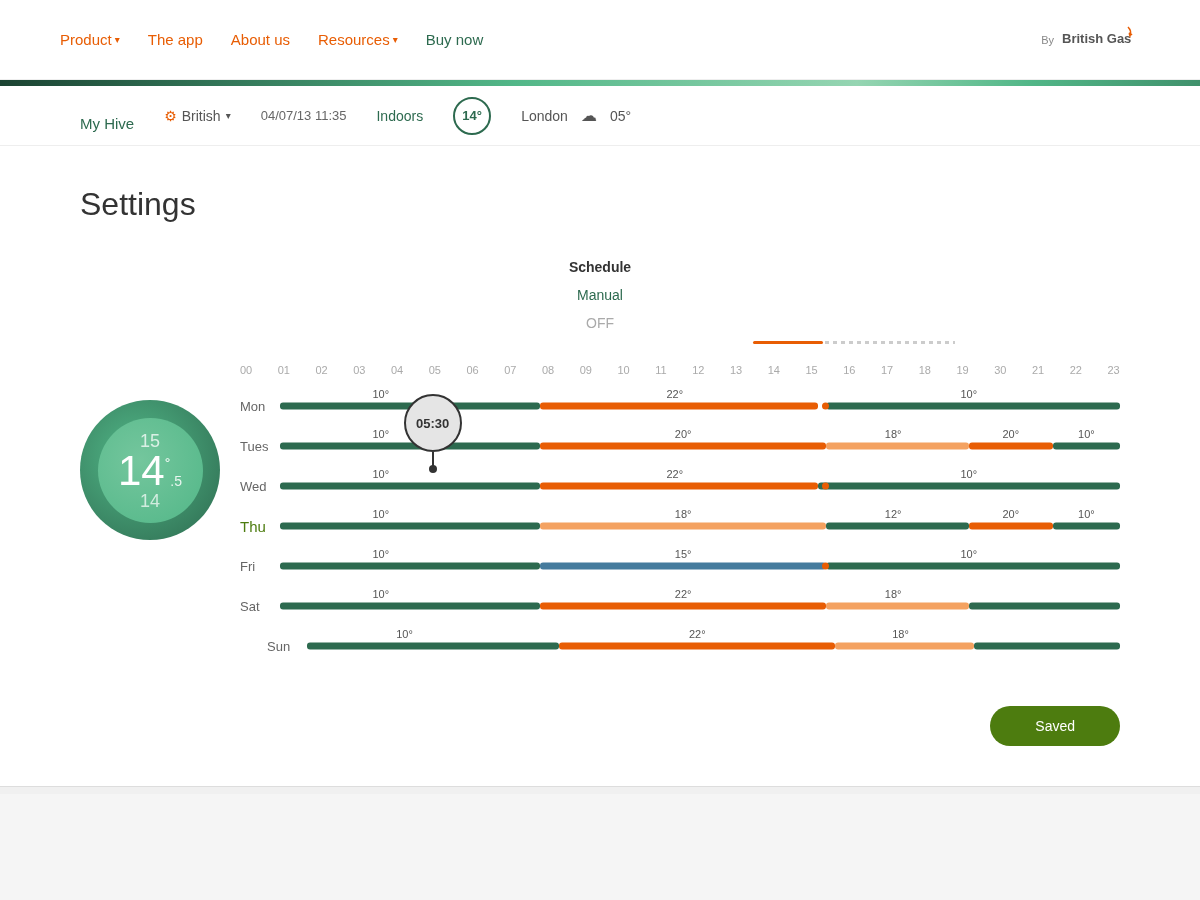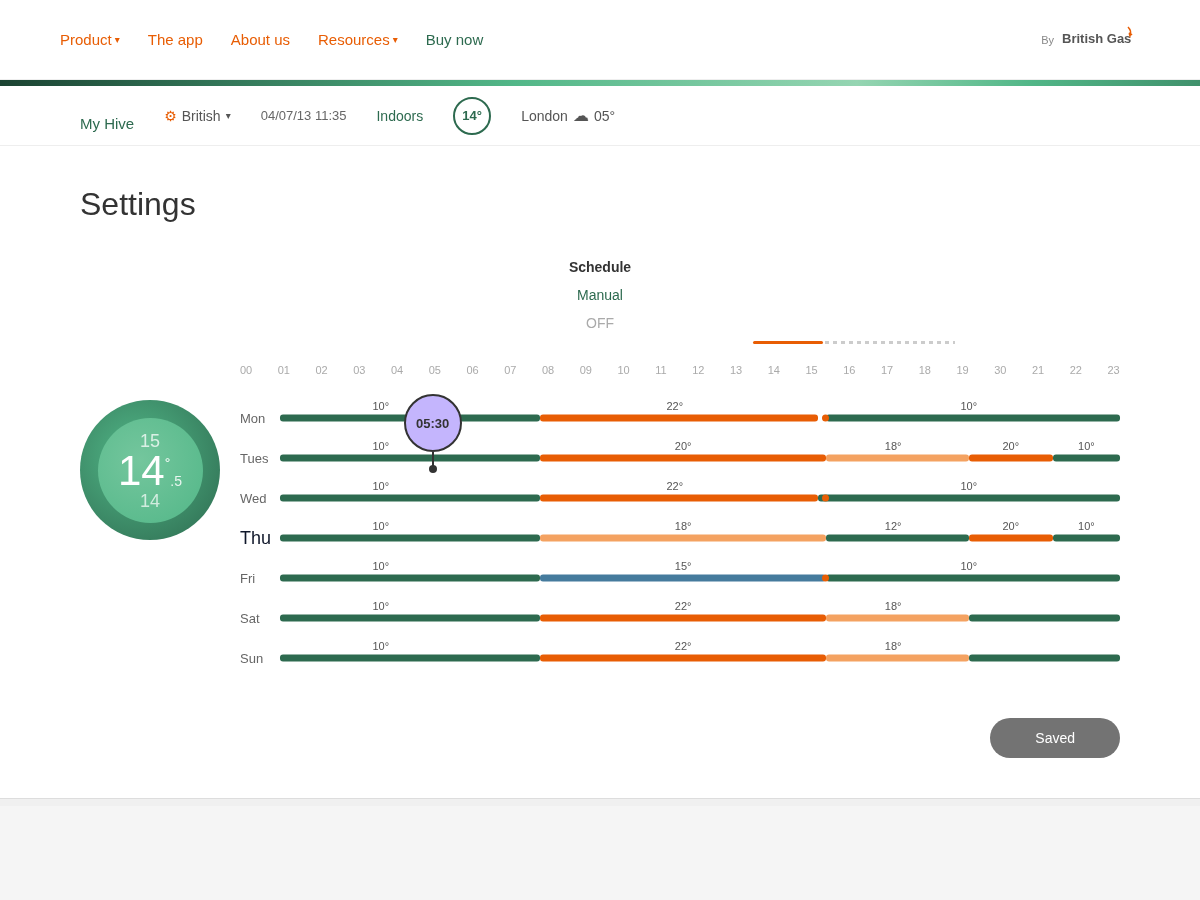--- a/index.html
+++ b/index.html
@@ -51,21 +51,21 @@
   <button style="display:flex; align-items:center; gap:5px; font-size:14px; color:#555; cursor:pointer; background:none; border:none;">
     <span style="color:#e85d04; font-size:14px;">⚙</span>
     <span>British</span>
     <span style="font-size:10px;">▾</span>
   </button>
   <span style="font-size:13px; color:#666;">04/07/13  11:35</span>
   <span style="font-size:14px; color:#2d6a4f;">Indoors</span>
   <div style="border:2px solid #2d6a4f; border-radius:50%; width:38px; height:38px; display:flex; align-items:center; justify-content:center; font-size:13px; color:#2d6a4f; font-weight:bold;">
     <span>14°</span>
   </div>
-  <div style="display:flex; align-items:center; gap:5px; font-size:14px; color:#555;">
+  <div style="display:flex; align-items:center; gap:13px; font-size:14px; color:#555;">
     <span>London</span>
     <span style="font-size:16px;">☁</span>
     <span>05°</span>
   </div>
 </div>
 
 <div style="background:#fff; padding:40px 80px 40px 80px; min-height:600px; position:relative;">
   <h1 style="font-size:32px; color:#333; font-weight:300; margin-bottom:30px;">Settings</h1>
 
   <div style="display:flex; justify-content:flex-end; align-items:center; margin-bottom:4px;flex-direction:column;">
@@ -101,21 +101,21 @@
             <span style="font-size:14px; color:rgba(255,255,255,0.85); margin-top:24px;">.5</span>
           </div>
 
           <span style="font-size:18px; color:rgba(255,255,255,0.7); font-weight:300; line-height:1; margin-bottom:6px;">14</span>
         </div>
       </div>
     </div>
 
     <div style="flex:1; position:relative;">
 
-      <div style="display:flex; justify-content:space-between; padding:0 0 6px 0; font-size:11px; color:#aaa; margin-bottom:16px;">
+      <div style="display:flex; justify-content:space-between; padding:0 0 6px 0; font-size:11px; color:#aaa; margin-bottom:4px;">
         <span>00</span>
         <span>01</span>
         <span>02</span>
         <span>03</span>
         <span>04</span>
         <span>05</span>
         <span>06</span>
         <span>07</span>
         <span>08</span>
         <span>09</span>
@@ -129,21 +129,21 @@
         <span>17</span>
         <span>18</span>
         <span>19</span>
         <span>30</span>
         <span>21</span>
         <span>22</span>
         <span>23</span>
       </div>
 
       <div style="position:absolute; top:30px; left:calc(22% - 30px); z-index:20; display:flex; flex-direction:column; align-items:center;">
-        <div style="background:#c4b5fd; border:2.5px solid #333; border-radius:50%; width:58px; height:58px; display:flex; align-items:center; justify-content:center; font-size:13px; font-weight:bold; color:#333;">
+        <div style="background:#e5e5e5; border:2.5px solid #333; border-radius:50%; width:58px; height:58px; display:flex; align-items:center; justify-content:center; font-size:13px; font-weight:bold; color:#333;">
           <span>05:30</span>
         </div>
         <div style="width:2px; height:14px; background:#333;"></div>
         <div style="width:8px; height:8px; background:#333; border-radius:50; margin-top:-1px; border-radius:50%;"></div>
       </div>
 
       <div style="position:relative;">
 
         <div style="display:flex; align-items:center; height:40px; position:relative;">
           <span style="width:40px; font-size:13px; color:#666; flex-shrink:0;">Mon</span>
@@ -186,21 +186,21 @@
             <div style="position:absolute; left:31%; width:33%; height:7px; top:50%; transform:translateY(-50%); background:#e85d04; border-radius:3px;"></div>
             <div style="position:absolute; left:64%; width:36%; height:7px; top:50%; transform:translateY(-50%); background:#2d6a4f; border-radius:3px;"></div>
             <div style="position:absolute; left:64.5%; width:7px; height:7px; background:#e85d04; border-radius:50%; top:50%; transform:translateY(-50%); z-index:5;"></div>
             <span style="position:absolute; left:12%; font-size:11px; color:#555; top:2px; transform:translateX(-50%);">10°</span>
             <span style="position:absolute; left:47%; font-size:11px; color:#555; top:2px; transform:translateX(-50%);">22°</span>
             <span style="position:absolute; left:82%; font-size:11px; color:#555; top:2px; transform:translateX(-50%);">10°</span>
           </div>
         </div>
 
         <div style="display:flex; align-items:center; height:40px; position:relative;">
-          <span style="width:40px; font-size:18px; color:#0f172a; flex-shrink:0;">Thu</span>
+          <span style="width:40px; font-size:15px; color:#4d7c0f; flex-shrink:0;">Thu</span>
           <div style="flex:1; position:relative; height:40px;">
             <div style="position:absolute; left:0%; width:31%; height:7px; top:50%; transform:translateY(-50%); background:#2d6a4f; border-radius:3px;"></div>
             <div style="position:absolute; left:31%; width:34%; height:7px; top:50%; transform:translateY(-50%); background:#f4a261; border-radius:3px;"></div>
             <div style="position:absolute; left:65%; width:17%; height:7px; top:50%; transform:translateY(-50%); background:#2d6a4f; border-radius:3px;"></div>
             <div style="position:absolute; left:82%; width:10%; height:7px; top:50%; transform:translateY(-50%); background:#e85d04; border-radius:3px;"></div>
             <div style="position:absolute; left:92%; width:8%; height:7px; top:50%; transform:translateY(-50%); background:#2d6a4f; border-radius:3px;"></div>
             <span style="position:absolute; left:12%; font-size:11px; color:#555; top:2px; transform:translateX(-50%);">10°</span>
             <span style="position:absolute; left:48%; font-size:11px; color:#555; top:2px; transform:translateX(-50%);">18°</span>
             <span style="position:absolute; left:73%; font-size:11px; color:#555; top:2px; transform:translateX(-50%);">12°</span>
             <span style="position:absolute; left:87%; font-size:11px; color:#555; top:2px; transform:translateX(-50%);">20°</span>
@@ -228,36 +228,36 @@
             <div style="position:absolute; left:31%; width:34%; height:7px; top:50%; transform:translateY(-50%); background:#e85d04; border-radius:3px;"></div>
             <div style="position:absolute; left:65%; width:17%; height:7px; top:50%; transform:translateY(-50%); background:#f4a261; border-radius:3px;"></div>
             <div style="position:absolute; left:82%; width:18%; height:7px; top:50%; transform:translateY(-50%); background:#2d6a4f; border-radius:3px;"></div>
             <span style="position:absolute; left:12%; font-size:11px; color:#555; top:2px; transform:translateX(-50%);">10°</span>
             <span style="position:absolute; left:48%; font-size:11px; color:#555; top:2px; transform:translateX(-50%);">22°</span>
             <span style="position:absolute; left:73%; font-size:11px; color:#555; top:2px; transform:translateX(-50%);">18°</span>
           </div>
         </div>
 
         <div style="display:flex; align-items:center; height:40px; position:relative;">
-          <span style="width:40px; font-size:13px; color:#666; flex-shrink:0;">Sun</span>
+          <span style="width:40px; font-size:13px; color:#666; flex-shrink:0;margin-left:27px;">Sun</span>
           <div style="flex:1; position:relative; height:40px;">
             <div style="position:absolute; left:0%; width:31%; height:7px; top:50%; transform:translateY(-50%); background:#2d6a4f; border-radius:3px;"></div>
             <div style="position:absolute; left:31%; width:34%; height:7px; top:50%; transform:translateY(-50%); background:#e85d04; border-radius:3px;"></div>
             <div style="position:absolute; left:65%; width:17%; height:7px; top:50%; transform:translateY(-50%); background:#f4a261; border-radius:3px;"></div>
             <div style="position:absolute; left:82%; width:18%; height:7px; top:50%; transform:translateY(-50%); background:#2d6a4f; border-radius:3px;"></div>
             <span style="position:absolute; left:12%; font-size:11px; color:#555; top:2px; transform:translateX(-50%);">10°</span>
             <span style="position:absolute; left:48%; font-size:11px; color:#555; top:2px; transform:translateX(-50%);">22°</span>
             <span style="position:absolute; left:73%; font-size:11px; color:#555; top:2px; transform:translateX(-50%);">18°</span>
           </div>
         </div>
 
       </div>
 
       <div style="display:flex; justify-content:flex-end; margin-top:40px;">
-        <button style="background:#737373; color:white; border:none; border-radius:25px; padding:12px 45px; font-size:14px; cursor:pointer;">
+        <button style="background:#4d7c0f; color:white; border:none; border-radius:25px; padding:12px 45px; font-size:14px; cursor:pointer;">
           <span>Saved</span>
         </button>
       </div>
 
     </div>
   </div>
 </div>
 
 <div style="height:8px; background:#f0f0f0; border-top:1px solid #ddd;"></div>
 

